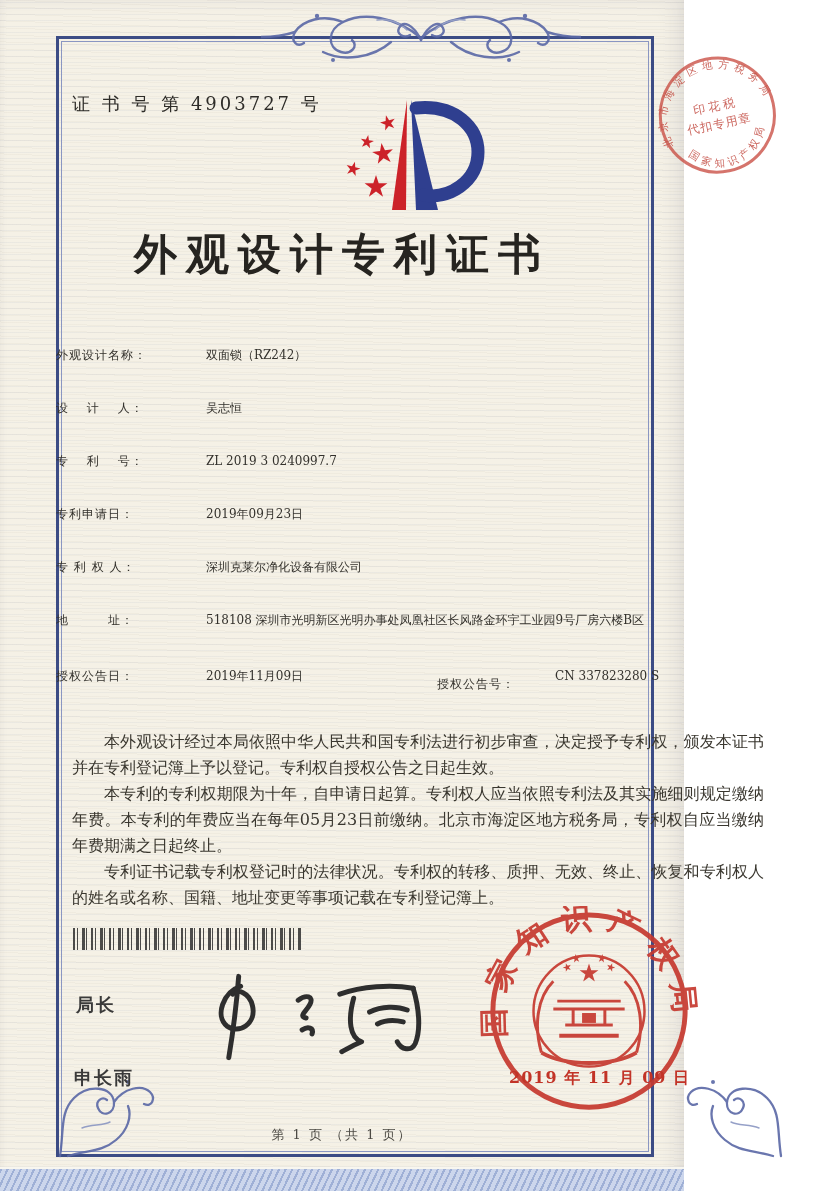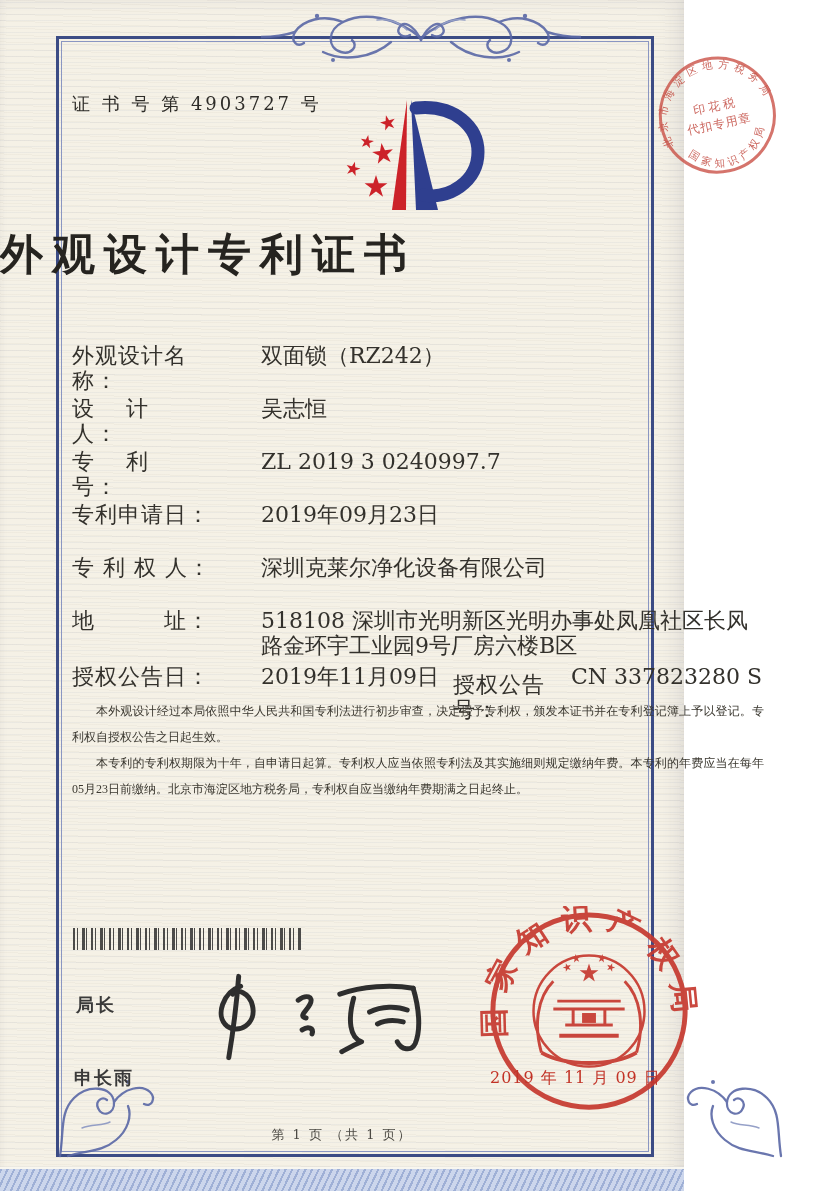--- a/index.html
+++ b/index.html
@@ -17,49 +17,49 @@
     background:repeating-linear-gradient(115deg,#9fb0d6 0 2px,#ccd6ec 2px 6px);
     border-top:2px solid #f8f6ef;}
   
   .frame{position:absolute;left:56px;top:36px;right:30px;bottom:34px;
     border:3px solid #3c4c85;}
   .frame::after{content:"";position:absolute;inset:2px;border:1px solid #8a96c2;}
   .orn{position:absolute;pointer-events:none;}
   .cert-no{position:absolute;left:72px;top:92px;font-size:18px;letter-spacing:3px;color:#2e2c28;}
   .logo{position:absolute;left:322px;top:90px;}
   .tax-stamp{position:absolute;left:648px;top:48px;transform:rotate(-12deg);opacity:.9;}
-  .title{position:absolute;left:0;right:0;top:226px;text-align:left;
+  .title{position:absolute;left:0;right:0;top:226px;text-align:center;
     font-size:43px;font-weight:700;letter-spacing:9px;color:#262420;}
-  .field{position:absolute;left:72px;width:670px;display:flex;
-    font-size:22px;color:#33312c;line-height:25px;gap:39px;}
+  .field{position:absolute;left:56px;width:670px;display:flex;
+    font-size:12px;color:#33312c;line-height:25px;}
   .field .lab{flex:none;width:150px;letter-spacing:1px;}
   .field .val{flex:none;max-width:520px;}
   .f1{top:343px}.f2{top:396px}.f3{top:449px}.f4{top:502px}.f5{top:555px}
   .f6{top:608px}.f6 .val{max-width:505px;}
   .grant{top:664px;}
   .grant .pair2{position:absolute;left:381px;display:flex;}
   .grant .pair2 .lab{width:118px;margin-top:8px;}
-  .body-text{position:absolute;left:72px;top:698px;width:692px;
-    font-size:12px;line-height:26px;color:#3a372f;text-align:justify;font-family:Liberation Serif, serif;}
+  .body-text{position:absolute;left:72px;top:729px;width:692px;
+    font-size:16px;line-height:26px;color:#3a372f;text-align:justify;}
   .body-text p{margin:0;text-indent:2em;}
   .barcode{position:absolute;left:73px;top:928px;width:228px;height:22px;
     background:repeating-linear-gradient(90deg,
       #2e2e2e 0 2px,transparent 2px 4px,#2e2e2e 4px 5px,transparent 5px 9px,
       #2e2e2e 9px 12px,transparent 12px 13px,#2e2e2e 13px 14px,transparent 14px 18px);
     opacity:.85;}
   .director-title{position:absolute;left:76px;top:993px;
     font-family:"Liberation Sans","DejaVu Sans",sans-serif;font-weight:700;
     font-size:18px;color:#3a3a3a;letter-spacing:2px;}
   .director-name{position:absolute;left:74px;top:1028px;
     font-family:"Liberation Sans","DejaVu Sans",sans-serif;font-weight:700;
     font-size:18px;color:#3a3a3a;letter-spacing:2px;margin-top:38px;}
   .signature{position:absolute;left:203px;top:972px;}
   .seal{position:absolute;left:480px;top:906px;opacity:.92;}
-  .seal-date{position:absolute;left:490px;top:1068px;width:200px;text-align:left;
-    font-size:16px;font-weight:400;color:#c23327;letter-spacing:1px;}
+  .seal-date{position:absolute;left:490px;top:1068px;width:200px;text-align:right;
+    font-size:16px;font-weight:700;color:#c23327;letter-spacing:1px;}
   .footer{position:absolute;left:0;right:0;top:1126px;text-align:center;
     font-size:13px;letter-spacing:2px;color:#4c4a44;}
   svg text{font-family:"DejaVu Serif","Liberation Serif",serif;}
 </style>
 </head>
 <body>
 
 <div class="page">
 
   <div class="frame"></div>
@@ -168,20 +168,21 @@
     <span class="val">2019年11月09日</span>
     <span class="pair2">
       <span class="lab">授权公告号：</span>
       <span class="val">CN 337823280 S</span>
     </span>
   </div>
 
   <div class="body-text">
     <p>本外观设计经过本局依照中华人民共和国专利法进行初步审查，决定授予专利权，颁发本证书并在专利登记簿上予以登记。专利权自授权公告之日起生效。</p>
     <p>本专利的专利权期限为十年，自申请日起算。专利权人应当依照专利法及其实施细则规定缴纳年费。本专利的年费应当在每年05月23日前缴纳。北京市海淀区地方税务局，专利权自应当缴纳年费期满之日起终止。</p>
+    <p>专利证书记载专利权登记时的法律状况。专利权的转移、质押、无效、终止、恢复和专利权人的姓名或名称、国籍、地址变更等事项记载在专利登记簿上。</p>
   </div>
 
   <div class="barcode"></div>
 
   <div class="director-title">局长</div>
   <div class="director-name">申长雨</div>
 
   <svg class="signature" width="228" height="90" viewBox="0 0 230 90">
     <g stroke="#2e2e2e" stroke-width="5" fill="none" stroke-linecap="round" stroke-linejoin="round">
       <path d="M38,14 C20,20 12,44 24,54 C36,63 54,52 50,34 C47,20 34,16 30,22"></path>

